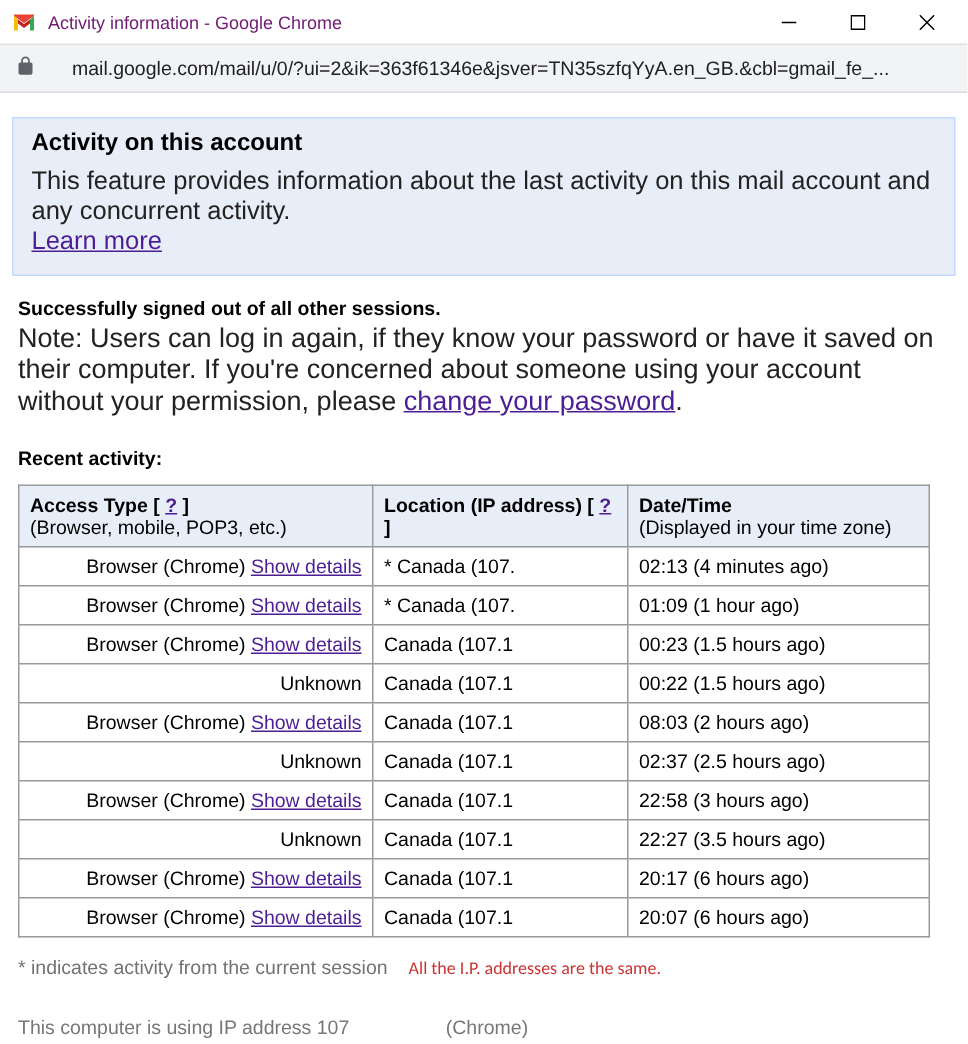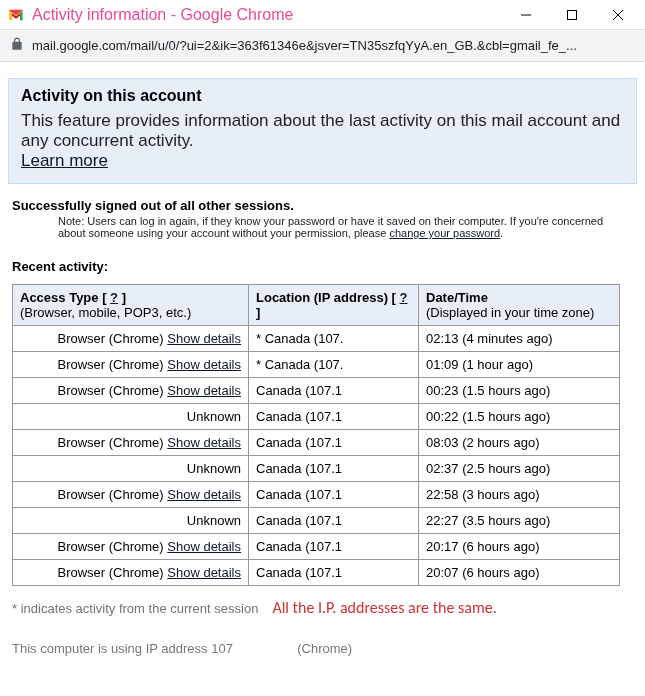--- a/index.html
+++ b/index.html
@@ -1,42 +1,42 @@
 <!DOCTYPE html>
 <html><head>
   <meta charset="utf-8">
   <style>
     * { box-sizing: border-box; margin: 0; padding: 0; }
     body { font-family: Arial, sans-serif; font-size: 13px; background: #fff; width: 645px; height: 696px; position: relative; }
     .titlebar { height: 30px; display: flex; align-items: center; padding: 0 8px; background: #fff; border-bottom: 1px solid #e0e0e0; }
     .titlebar-icon { width: 16px; height: 16px; margin-right: 8px; display: flex; align-items: center; justify-content: center; }
     .titlebar-icon svg { width: 16px; height: 16px; }
-    .titlebar-title { font-size: 16px; flex: 1; color: #ec4899; }
+    .titlebar-title { font-size: 12px; flex: 1; color: #701a75; }
     .win-controls { display: flex; gap: 16px; margin-right: 4px; }
     .win-btn { width: 30px; height: 22px; display: flex; align-items: center; justify-content: center; cursor: default; }
-    .addressbar { height: 32px; background: #f1f3f4; display: flex; align-items: center; padding: 0 10px; gap: 8px; border-bottom: 1px solid #dadce0; }
+    .addressbar { height: 32px; background: #f1f3f4; display: flex; align-items: center; padding: 0 10px; gap: 24px; border-bottom: 1px solid #dadce0; }
     .url { font-size: 13px; color: #202124; white-space: nowrap; overflow: hidden; text-overflow: ellipsis; }
     .content { padding: 16px 8px 20px 8px; }
     .header-panel { background: #e8eef7; border: 1px solid #c3d9ff; padding: 8px 12px 12px 12px; }
     .header-panel h1 { font-size: 16px; font-weight: bold; margin-bottom: 6px; }
     .header-panel p { font-size: 17px; color: #222; }
-    a { color: #0f172a; text-decoration: underline; cursor: pointer; }
+    a { color: #4c1d95; text-decoration: underline; cursor: pointer; }
     .section { padding: 14px 4px 0 4px; }
     .section-strong { font-weight: bold; font-size: 13px; }
-    .section-note { font-size: 11px; color: #222; margin-top: 2px; margin-left: 46px; }
+    .section-note { font-size: 18px; color: #222; margin-top: 2px; }
     .recent-title { font-weight: bold; font-size: 13px; margin: 20px 4px 10px 4px; }
     table { border-collapse: collapse; width: 608px; margin: 0 4px; }
     th, td { border: 1px solid #999; padding: 5px 7px; font-size: 13px; text-align: left; vertical-align: top; }
     thead th { background: #e8eef7; font-weight: bold; margin-top: 23px; }
     thead .subhead { font-weight: normal; white-space: nowrap; }
     td.col-access { width: 236px; text-align: right; }
     td.col-loc { width: 170px; }
     .footnote-row { display: flex; align-items: baseline; margin: 12px 4px 0 4px; }
     .footnote { font-size: 13px; color: #737373; }
-    .annotation { color: #cc3333; font-size: 16px; margin-left: 14px; font-family: Calibri, Arial, sans-serif; }
+    .annotation { color: #cc3333; font-size: 12px; margin-left: 14px; font-family: Calibri, Arial, sans-serif; }
     .ip-line { font-size: 13px; color: #777; margin: 24px 4px 0 4px; }
     .redact { display: inline-block; background: #fff; color: #fff; }
   </style>
 </head>
 <body>
 
 <div class="titlebar">
   <span class="titlebar-icon">
     <svg viewBox="0 0 24 24">
         <path fill="#EA4335" d="M22 5.5l-10 7-10-7V5c0-.6.4-1 1-1h18c.6 0 1 .4 1 1v.5z"></path>

